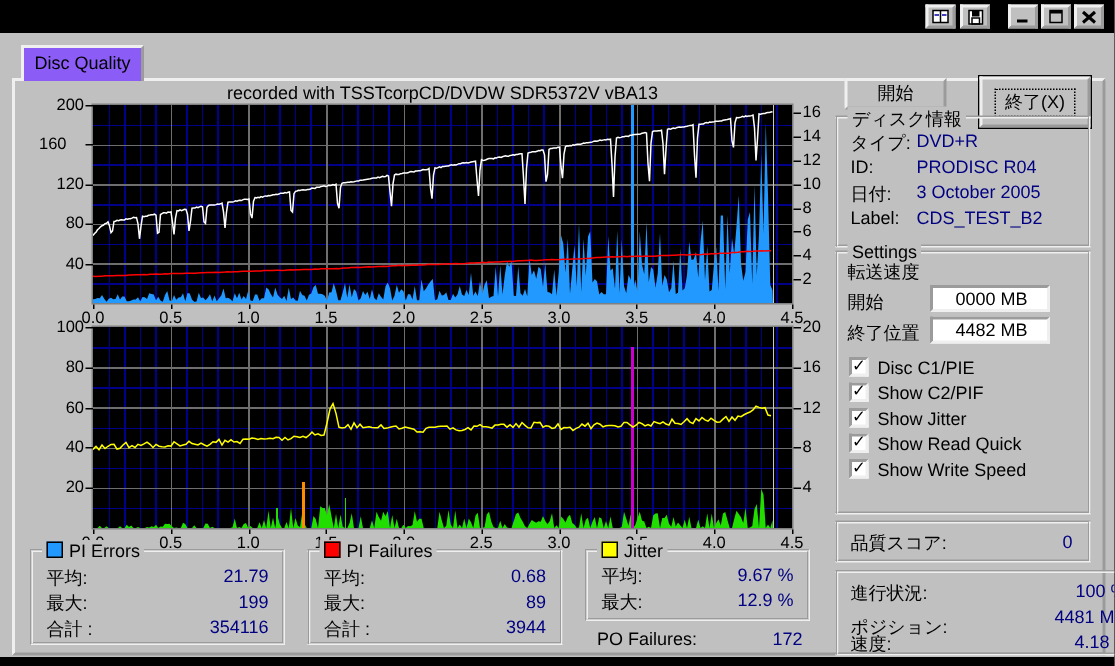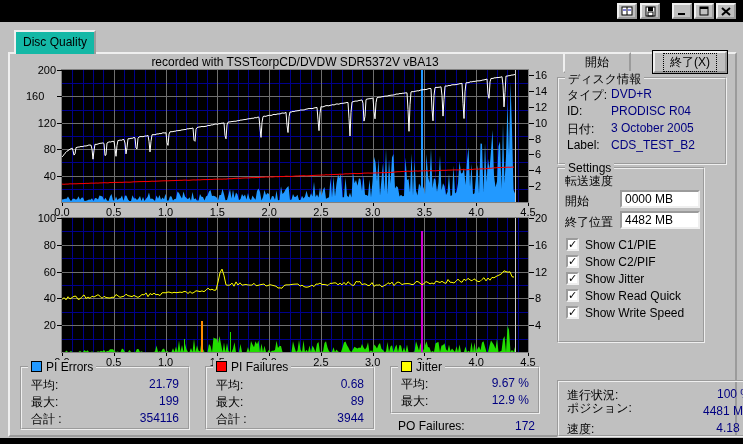--- a/index.html
+++ b/index.html
@@ -5,21 +5,21 @@
   html,body{margin:0;padding:0;background:#444;}
   .window{position:relative;width:743px;height:444px;background:#C0C0C0;
           font-family:"Liberation Sans","DejaVu Sans",sans-serif;font-size:12px;color:#000;
           overflow:hidden;outline:1px solid #000;}
   
   .titlebar{position:absolute;left:0;top:0;width:743px;height:22px;background:#000;}
   .titlebar .title{position:absolute;left:6px;top:4px;color:#fff;white-space:pre;font-size:12px;}
   .tbtn{position:absolute;top:3px;width:20px;height:16px;background:#C0C0C0;
         border:2px outset #efefef;box-sizing:border-box;display:flex;align-items:center;justify-content:center;padding:0;}
   
-  .tab{position:absolute;left:14px;top:30px;width:82px;height:24px;background:#14b8a6;
+  .tab{position:absolute;left:14px;top:30px;width:82px;height:24px;background:#8b5cf6;
        border:2px outset #efefef;border-bottom:none;box-sizing:border-box;text-align:center;line-height:20px;z-index:3;}
   .tabpage{position:absolute;left:8px;top:52px;width:729px;height:385px;background:#C0C0C0;
        border:2px outset #efefef;box-sizing:border-box;z-index:1;}
   .bottomedge{position:absolute;left:0;top:438px;width:743px;height:6px;background:#000;}
   
   .plot{position:absolute;background:#000;box-shadow:0 0 0 1px #808080;z-index:2;}
   .ticklabel{position:absolute;font-size:11px;color:#000;z-index:2;}
   .tickmark{position:absolute;background:#000;z-index:2;}
   .chart-title{position:absolute;left:62px;top:55px;width:466px;text-align:center;z-index:2;}
   
@@ -31,21 +31,21 @@
   .srow .val{position:absolute;right:0;color:#000080;}
   
   .btn{position:absolute;background:#C0C0C0;border:2px outset #efefef;box-sizing:border-box;
        text-align:center;font-size:12px;z-index:2;padding:0;font-family:inherit;}
   .btn.default{border:1px solid #000;z-index:2;}
   .btn.default .inner{display:block;border:2px outset #efefef;box-sizing:border-box;width:100%;height:100%;
        display:flex;align-items:center;justify-content:center;}
   .btn.default .focus{display:inline-block;border:1px dotted #000;padding:0 6px;}
   
   .field{position:absolute;background:#fff;border:2px inset #efefef;box-sizing:border-box;
-         font-size:12px;padding:0 3px;line-height:15px;color:#000;z-index:2;white-space:nowrap;overflow:hidden;}
+         font-size:12px;padding:0 15px;line-height:15px;color:#000;z-index:2;white-space:nowrap;overflow:hidden;}
   .combo{position:absolute;background:#fff;border:2px inset #efefef;box-sizing:border-box;z-index:2;}
   .combo .cval{position:absolute;left:3px;top:1px;font-size:12px;}
   .combo .cbtn{position:absolute;right:0;top:0;bottom:0;width:17px;background:#C0C0C0;border:2px outset #efefef;
          box-sizing:border-box;font-size:8px;text-align:center;line-height:13px;color:#000;}
   .plabel{position:absolute;z-index:2;white-space:nowrap;}
   .pvalue{position:absolute;z-index:2;color:#000080;white-space:nowrap;}
   
   #checkbox-list{position:absolute;left:566px;top:236px;z-index:2;}
   .cbrow{height:17px;display:flex;align-items:center;}
   .cbrow.first{margin-bottom:5px;}
@@ -357,73 +357,77 @@
       </div>
     <div class="srow" style="top:25px">
         <span class="lab">最大:</span>
         <span class="val">12.9 %</span>
       </div>
   </div>
   <span class="plabel" style="left:398px;top:419px">PO Failures:</span>
   <span class="pvalue" style="left:470px;top:419px;width:65px;text-align:right">172</span>
 
   <button class="btn" style="left:563px;top:52px;width:68px;height:21px"><span>開始</span></button>
-  <button class="btn default" style="left:652px;top:50px;width:76px;height:24px">
+  <button class="btn default" style="left:652px;top:50px;width:76px;height:36px">
       <span class="inner">
         <span class="focus">終了(X)</span>
       </span>
     </button>
 
   <div class="groupbox" style="left:557px;top:77px;width:170px;height:88px">
     <div class="gcaption">ディスク情報</div>
     <span class="plabel" style="left:8px;top:8px">タイプ:</span>
       <span class="pvalue" style="left:52px;top:8px">DVD+R</span>
     <span class="plabel" style="left:8px;top:25px">ID:</span>
       <span class="pvalue" style="left:52px;top:25px">PRODISC R04</span>
     <span class="plabel" style="left:8px;top:42px">日付:</span>
       <span class="pvalue" style="left:52px;top:42px">3 October 2005</span>
     <span class="plabel" style="left:8px;top:59px">Label:</span>
       <span class="pvalue" style="left:52px;top:59px">CDS_TEST_B2</span>
   </div>
 
-  <div class="groupbox" style="left:557px;top:167px;width:148px;height:176px">
+  <div class="groupbox" style="left:557px;top:167px;width:170px;height:176px">
     <div class="gcaption">Settings</div>
   </div>
   <span class="plabel" style="left:565px;top:173px">転送速度</span>
   <span class="plabel" style="left:565px;top:193px">開始</span>
   <div class="field" style="left:620px;top:190px;width:80px;height:18px"><span>0000 MB</span></div>
   <span class="plabel" style="left:565px;top:214px">終了位置</span>
   <div class="field" style="left:620px;top:211px;width:80px;height:18px"><span>4482 MB</span></div>
   <div id="checkbox-list">
       <div class="cbrow">
         <span class="cbbox">✓</span>
-        <span class="cblabel">Show C1/PIE</span>
+        <span class="cblabel">Disc C1/PIE</span>
       </div>
       <div class="cbrow">
         <span class="cbbox">✓</span>
         <span class="cblabel">Show C2/PIF</span>
       </div>
       <div class="cbrow">
         <span class="cbbox">✓</span>
         <span class="cblabel">Show Jitter</span>
       </div>
       <div class="cbrow">
         <span class="cbbox">✓</span>
         <span class="cblabel">Show Read Quick</span>
       </div>
       <div class="cbrow">
         <span class="cbbox">✓</span>
         <span class="cblabel">Show Write Speed</span>
       </div>
     </div>
 
+  <div class="groupbox" style="left:557px;top:347px;width:170px;height:28px">
+    <span class="plabel" style="left:8px;top:5px">品質スコア:</span>
+    <span class="pvalue" style="right:10px;top:5px">0</span>
+  </div>
 
   <div class="groupbox" style="left:557px;top:380px;width:206px;height:57px">
     <span class="plabel" style="left:8px;top:5px">進行状況:</span>
       <span class="pvalue" style="right:10px;top:5px">100 %</span>
-    <span class="plabel" style="left:8px;top:18px">ポジション:</span>
+    <span class="plabel" style="left:8px;top:28px">ポジション:</span>
       <span class="pvalue" style="right:10px;top:22px">4481 MB</span>
     <span class="plabel" style="left:8px;top:39px">速度:</span>
       <span class="pvalue" style="right:10px;top:39px">4.18 X</span>
   </div>
 
   <div class="bottomedge"></div>
 </div>
 
 </body></html>

